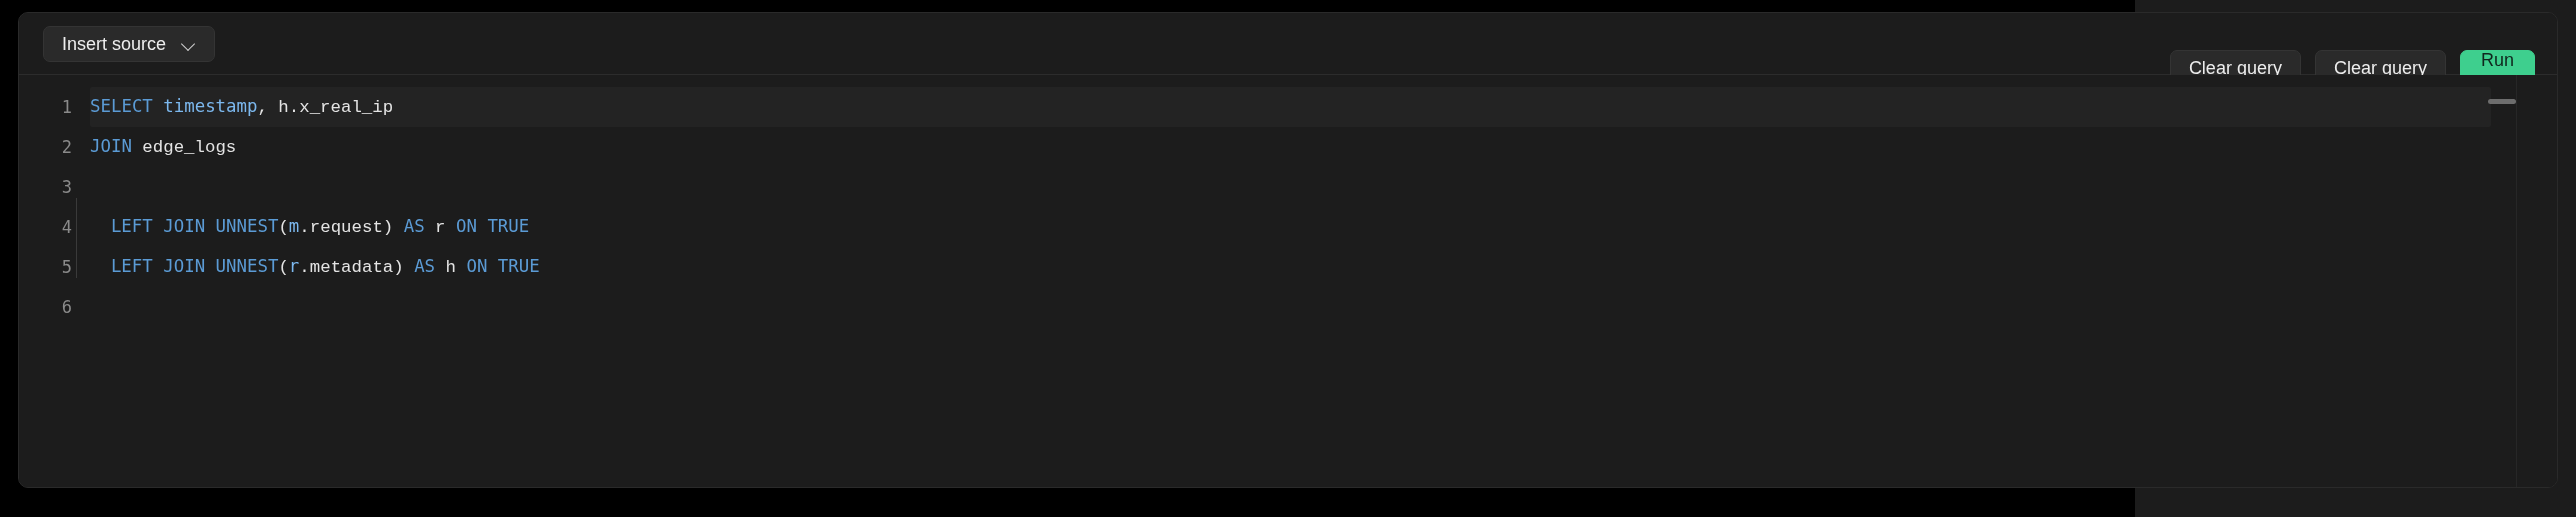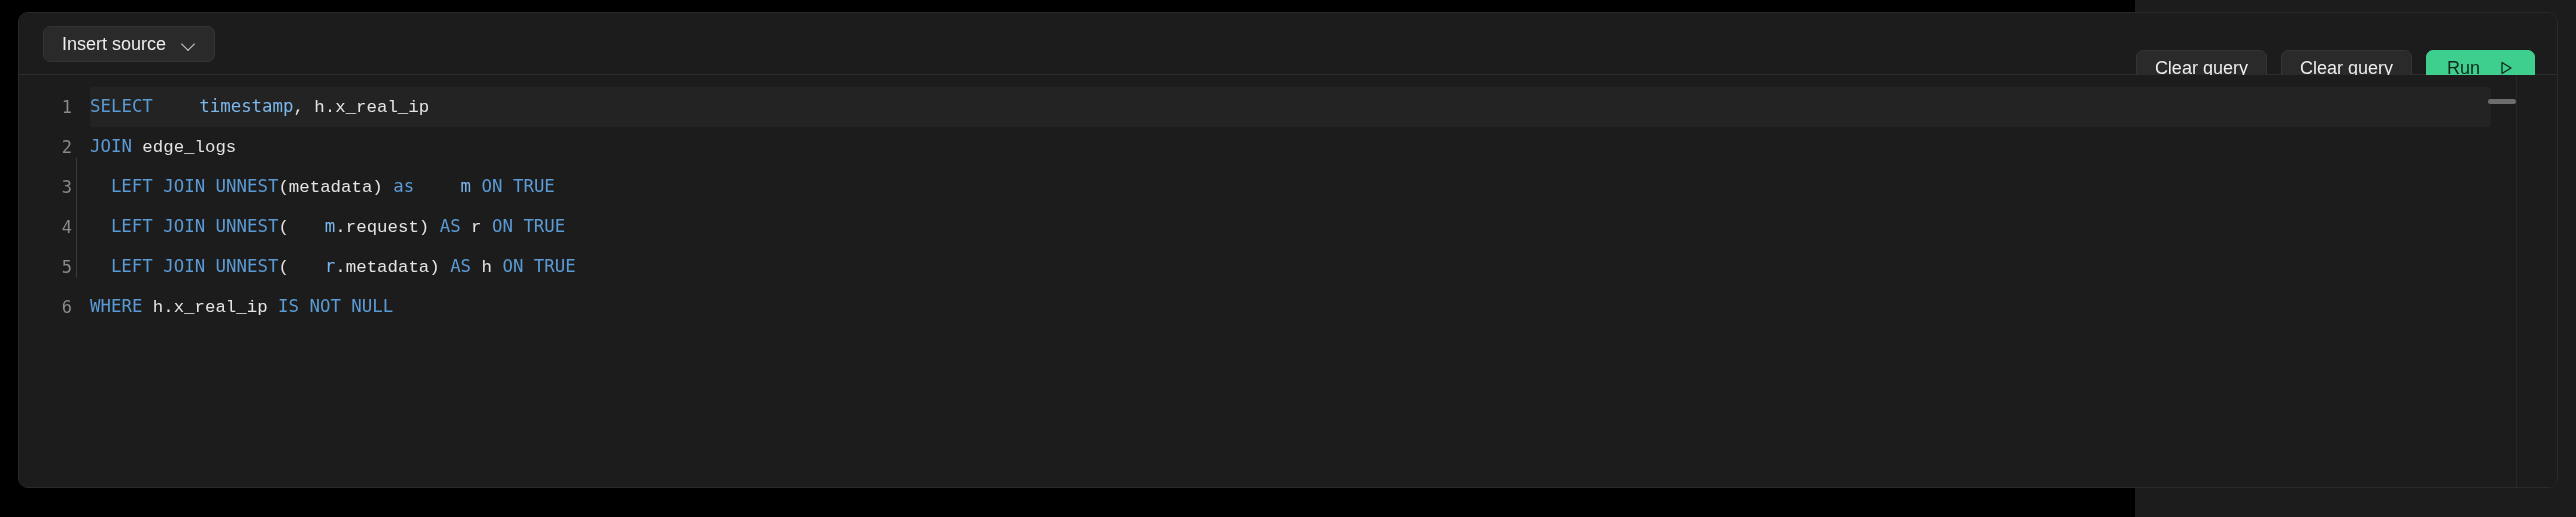--- a/index.html
+++ b/index.html
@@ -86,20 +86,21 @@
     border-color: #343434;
   }
 
   .btn-run {
     background: #3ecf8e;
     border: 1px solid #3ecf8e;
     color: #0e1512;
     font-weight: 400;
     gap: 18px;
     padding: 0 20px;
+    flex-direction: column;
   }
   .btn-run .label { color: #10261d; }
 
   .chev {
     width: 14px;
     height: 14px;
     display: inline-block;
     position: relative;
     flex: 0 0 auto;
   }
@@ -163,21 +164,21 @@
     content: "";
     position: absolute;
     left: -14px;
     top: -8px;
     height: 40px;
     width: 1px;
     background: #3a3a3a;
   }
 
   .kw  { color: #5b9bd5; }
-  .id  { color: #7cb8ee; margin-left: 36px; }
+  .id  { color: #7cb8ee; }
   .txt { color: #e4e4e4; font-family: Liberation Mono, monospace; }
 
   
   .line-hl {
     position: absolute;
     left: 71px;
     top: 12px;
     height: 40px;
     width: 2401px;
     background: #232323;
@@ -258,24 +259,24 @@
         </div>
 
       </div>
     </div>
 
     <div class="editor-body">
       <div class="line-hl"></div>
       <div class="code-area" id="code-area">
           <div class="code-line"><div class="ln">1</div><div class="code-text"><span class="kw">SELECT</span><span class="txt"> </span><span class="id">timestamp</span><span class="txt">, h.x_real_ip</span></div></div>
           <div class="code-line"><div class="ln">2</div><div class="code-text"><span class="kw">JOIN</span><span class="txt"> edge_logs</span></div></div>
-          <div class="code-line indented"><div class="ln">3</div><div class="code-text"><span class="txt">  </span><span class="kw">LEFT JOIN UNNEST</span><span class="txt">(metadata) </span><span class="kw">as</span><span class="txt"> </span><span class="id">m</span><span class="txt"> </span><span class="kw">ON TRUE</span></div></div>
+          <div class="code-line indented"><div class="ln">3</div></div>
           <div class="code-line indented"><div class="ln">4</div><div class="code-text"><span class="txt">  </span><span class="kw">LEFT JOIN UNNEST</span><span class="txt">(</span><span class="id">m</span><span class="txt">.request) </span><span class="kw">AS</span><span class="txt"> r </span><span class="kw">ON TRUE</span></div></div>
           <div class="code-line indented"><div class="ln">5</div><div class="code-text"><span class="txt">  </span><span class="kw">LEFT JOIN UNNEST</span><span class="txt">(</span><span class="id">r</span><span class="txt">.metadata) </span><span class="kw">AS</span><span class="txt"> h </span><span class="kw">ON TRUE</span></div></div>
-          <div class="code-line"><div class="ln">6</div><div class="code-text"><span class="kw">WHERE</span><span class="txt"> h.x_real_ip </span><span class="kw">IS NOT NULL</span></div></div>
+          <div class="code-line"><div class="ln">6</div></div>
         </div>
 
       <div class="gutter-divider"></div>
       <div class="h-scroll"></div>
       <div class="minimap">
         <div class="minimap-slider"></div>
       </div>
     </div>
 
   </div>

